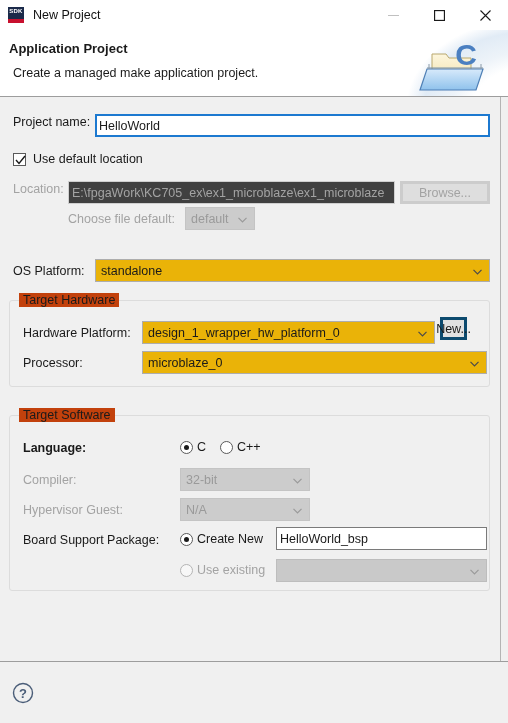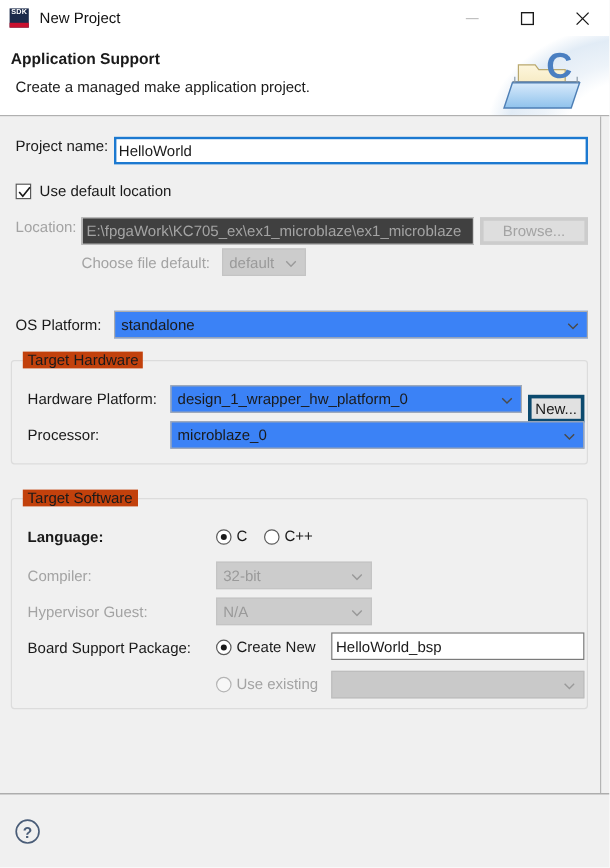--- a/index.html
+++ b/index.html
@@ -118,21 +118,21 @@
     overflow: hidden; white-space: nowrap;
   }
   .textbox.focused { border: 2px solid #1c79d0; padding: 0 2px; }
   .textbox.disabled {
     border: 1px solid #cfcfcf; background: #404040; color: #a3a3a3;
   }
 
   
   .combo {
     height: 23px;
-    background: #3b82f6;
+    background: #eab308;
     border: 1px solid #adadad;
     display: flex; align-items: center;
     font-size: 12.5px; color: #1a1a1a;
     padding-left: 5px;
     position: relative;
     overflow: hidden; white-space: nowrap;
   }
   .combo .chev {
     position: absolute; right: 7px; top: 50%;
     margin-top: -2px;
@@ -223,21 +223,21 @@
       <div class="winbtn">
         <svg width="11" height="11" viewBox="0 0 11 11">
           <path d="M0.5 0.5 L10.5 10.5 M10.5 0.5 L0.5 10.5" stroke="#1a1a1a" stroke-width="1.1" fill="none"></path>
         </svg>
       </div>
     </div>
   </div>
 
   <div class="header">
     <div class="header-sheen"></div>
-    <h1>Application Support</h1>
+    <h1>Application Project</h1>
     <p>Create a managed make application project.</p>
 
     <svg class="banner-icon" viewBox="0 0 76 60">
       <defs>
         <linearGradient id="folderBack" x1="0" y1="0" x2="0" y2="1">
           <stop offset="0%" stop-color="#fdf6dd"></stop>
           <stop offset="100%" stop-color="#f2e4b4"></stop>
         </linearGradient>
         <linearGradient id="folderFront" x1="0" y1="0" x2="0" y2="1">
           <stop offset="0%" stop-color="#d8eafb"></stop>
@@ -303,21 +303,21 @@
     <div class="group" style="left:9px; top:203px; width:481px; height:87px;">
       <span class="glabel">Target Hardware</span>
 
       <span class="lbl" style="position:absolute; left:13px; top:25px;">Hardware Platform:</span>
       <div class="combo" style="position:absolute; left:132px; top:20px; width:293px;">
         <span>design_1_wrapper_hw_platform_0</span>
         <svg class="chev" width="9" height="6" viewBox="0 0 9 6">
           <path d="M0.5 0.8 L4.5 4.8 L8.5 0.8" stroke="#4a4a4a" stroke-width="1.2" fill="none"></path>
         </svg>
       </div>
-      <div class="btn" style="position:absolute; left:430px; top:28px; width:47px;">New...</div>
+      <div class="btn" style="position:absolute; left:430px; top:16px; width:27px;">New...</div>
 
       <span class="lbl" style="position:absolute; left:13px; top:55px;">Processor:</span>
       <div class="combo" style="position:absolute; left:132px; top:50px; width:345px;">
         <span>microblaze_0</span>
         <svg class="chev" width="9" height="6" viewBox="0 0 9 6">
           <path d="M0.5 0.8 L4.5 4.8 L8.5 0.8" stroke="#4a4a4a" stroke-width="1.2" fill="none"></path>
         </svg>
       </div>
     </div>
 

